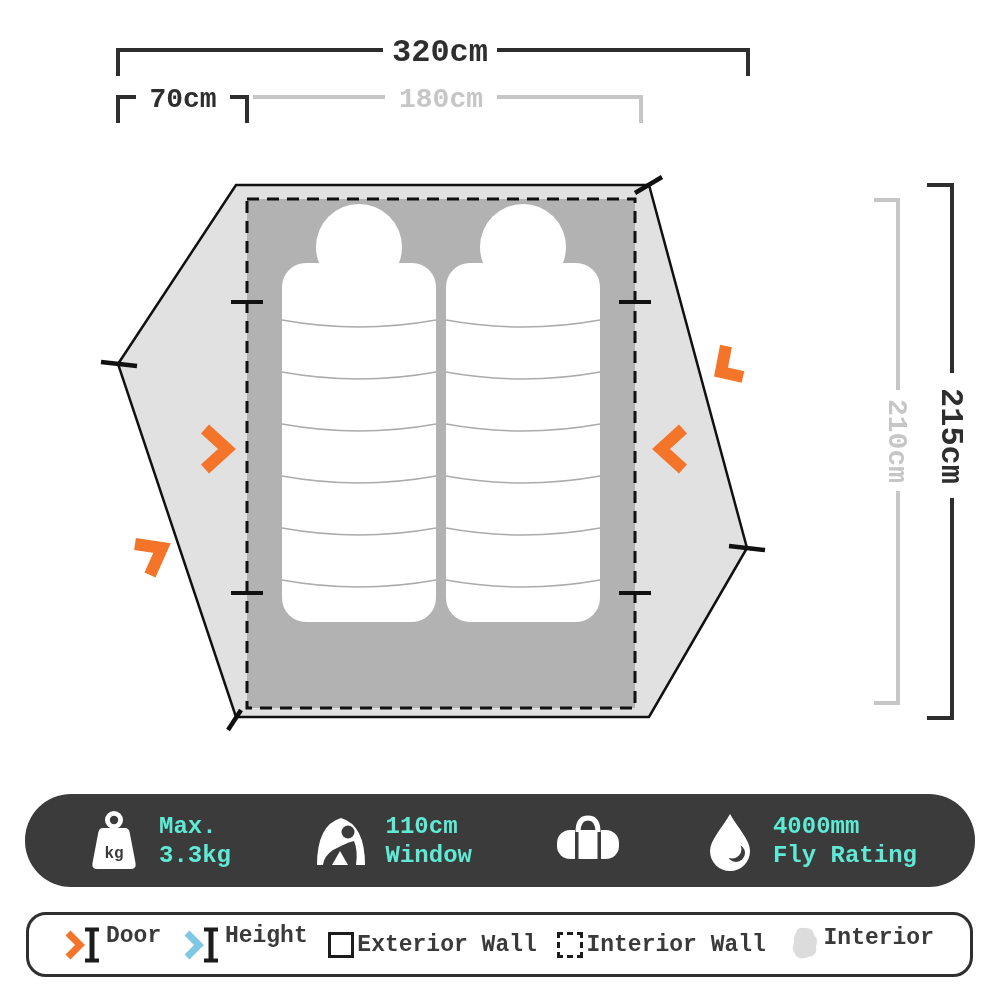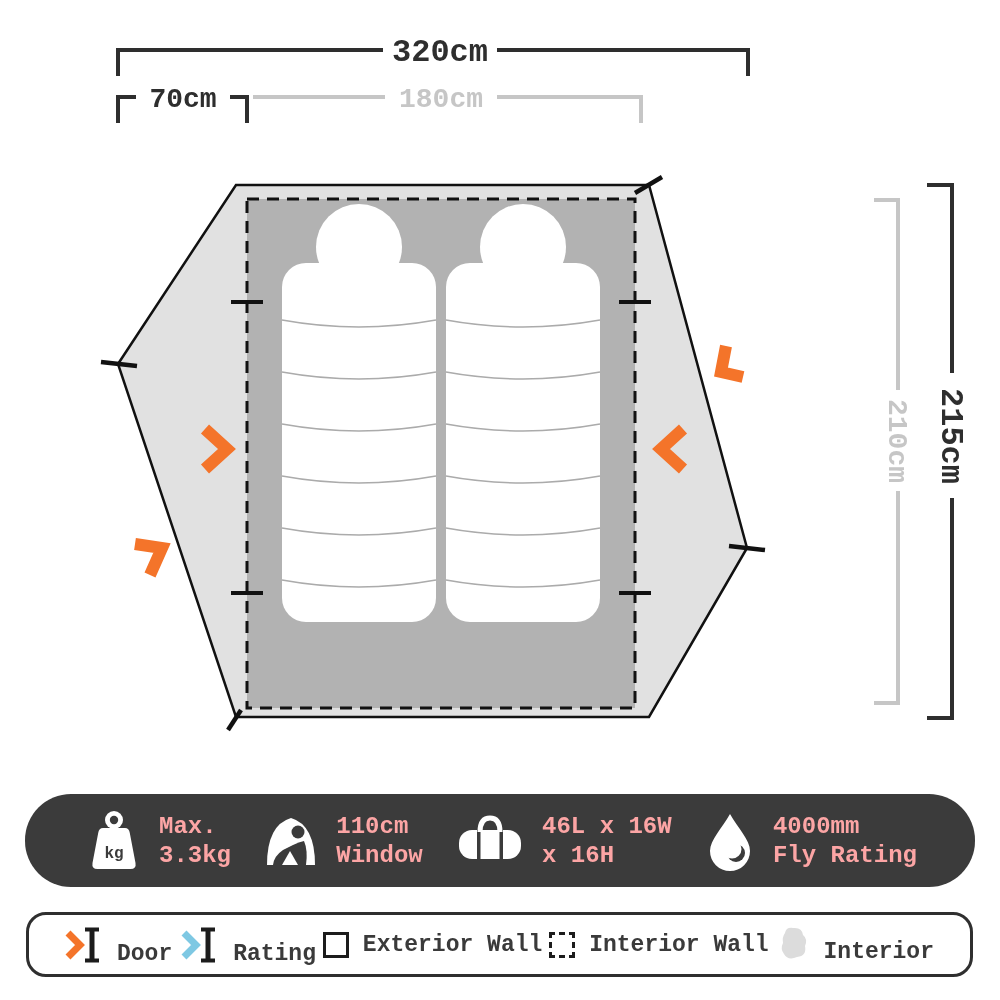--- a/index.html
+++ b/index.html
@@ -10,31 +10,31 @@
   .tent-svg{position:absolute;left:0;top:0;}
   .dim-text{font-weight:bold;}
   
   .specs-bar{
     position:absolute;left:25px;top:794px;width:950px;height:93px;
     background:#3B3B3B;border-radius:46px;
     display:flex;align-items:center;justify-content:space-between;
     padding:0 58px 0 62px;box-sizing:border-box;
   }
   .spec-item{display:flex;align-items:center;gap:18px;}
-  .spec-text{display:flex;flex-direction:column;color:#fca5a5;font-weight:bold;
+  .spec-text{display:flex;flex-direction:column;color:#5eead4;font-weight:bold;
     font-size:24px;line-height:29px;white-space:nowrap;}
   .spec-icon{flex:0 0 auto;}
   
   .legend-bar{
     position:absolute;left:26px;top:912px;width:947px;height:65px;
     background:#fff;border:3px solid #2f2f2f;border-radius:20px;
     display:flex;align-items:center;justify-content:space-between;
     padding:0 36px 0 34px;box-sizing:border-box;
   }
-  .legend-item{display:flex;align-items:flex-end;gap:14px;}
+  .legend-item{display:flex;align-items:flex-start;gap:3px;}
   .legend-label{font-size:23px;font-weight:bold;color:#3A3A3A;white-space:nowrap;}
   .swatch{width:26px;height:26px;box-sizing:border-box;}
   .swatch.interior{border:3px dashed #1c1c1c;}
   .swatch.exterior{border:3px solid #1c1c1c;}
 </style>
 </head>
 <body>
 
 <div class="stage">
 
@@ -145,24 +145,20 @@
       </div>
     </div>
 
     <div class="spec-item">
       <svg class="spec-icon" width="68" height="56" viewBox="-34 -28 68 56">
         <rect x="-31" y="-11" width="62" height="29" rx="13" fill="#fff"></rect>
         <rect x="-13" y="-11" width="3.5" height="29" fill="#3B3B3B"></rect>
         <rect x="9.5" y="-11" width="3.5" height="29" fill="#3B3B3B"></rect>
         <path d="M-10 -9 Q-10 -23 0 -23 Q10 -23 10 -9" stroke="#fff" stroke-width="5" fill="none"></path>
       </svg>
-      <div class="spec-text">
-        <span>46L x 16W</span>
-        <span>x 16H</span>
-      </div>
     </div>
 
     <div class="spec-item">
       <svg class="spec-icon" width="50" height="60" viewBox="-25 -30 50 60">
         <path d="M0 -27 C8 -13 20 -1 20 10 A20 20 0 1 1 -20 10 C-20 -1 -8 -13 0 -27 Z" fill="#fff"></path>
         <circle cx="6" cy="12" r="9" fill="#3B3B3B"></circle>
         <circle cx="2" cy="8" r="9.5" fill="#fff"></circle>
       </svg>
       <div class="spec-text">
         <span>4000mm</span>
@@ -181,21 +177,21 @@
       </svg>
       <span class="legend-label">Door</span>
     </div>
 
     <div class="legend-item">
       <svg width="40" height="44" viewBox="0 0 40 44">
         <path d="M5 10 L17 22 L5 34" stroke="#7EC8E3" stroke-width="7" fill="none"></path>
         <path d="M29 7 L29 37" stroke="#1c1c1c" stroke-width="5" fill="none"></path>
         <path d="M22 6.5 H36 M22 37.5 H36" stroke="#1c1c1c" stroke-width="4" fill="none"></path>
       </svg>
-      <span class="legend-label">Rating</span>
+      <span class="legend-label">Height</span>
     </div>
 
     <div class="legend-item">
       <div class="swatch exterior"></div>
       <span class="legend-label">Exterior Wall</span>
     </div>
 
     <div class="legend-item">
       <div class="swatch interior"></div>
       <span class="legend-label">Interior Wall</span>

